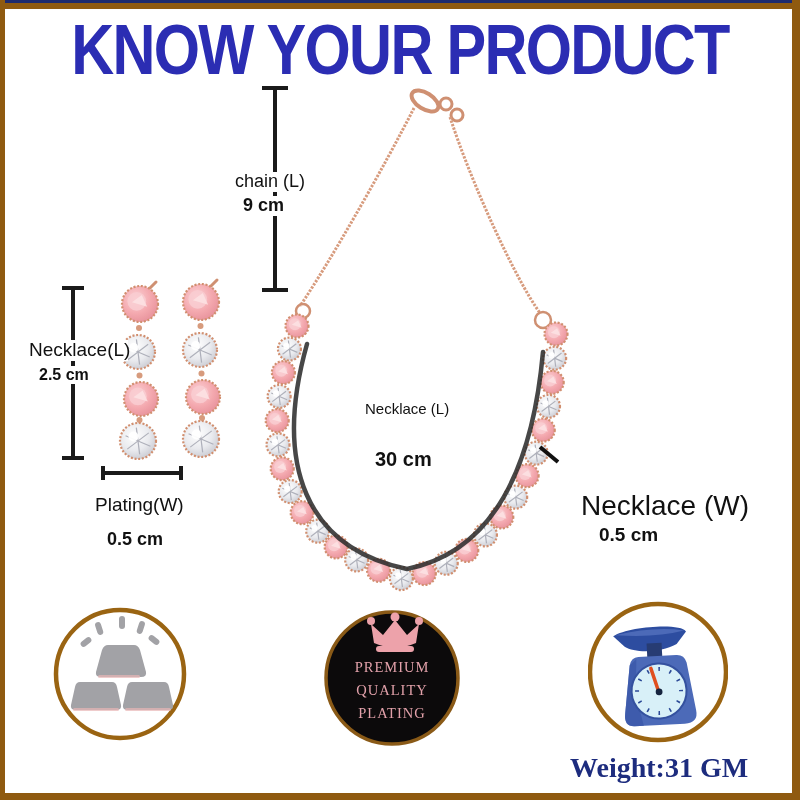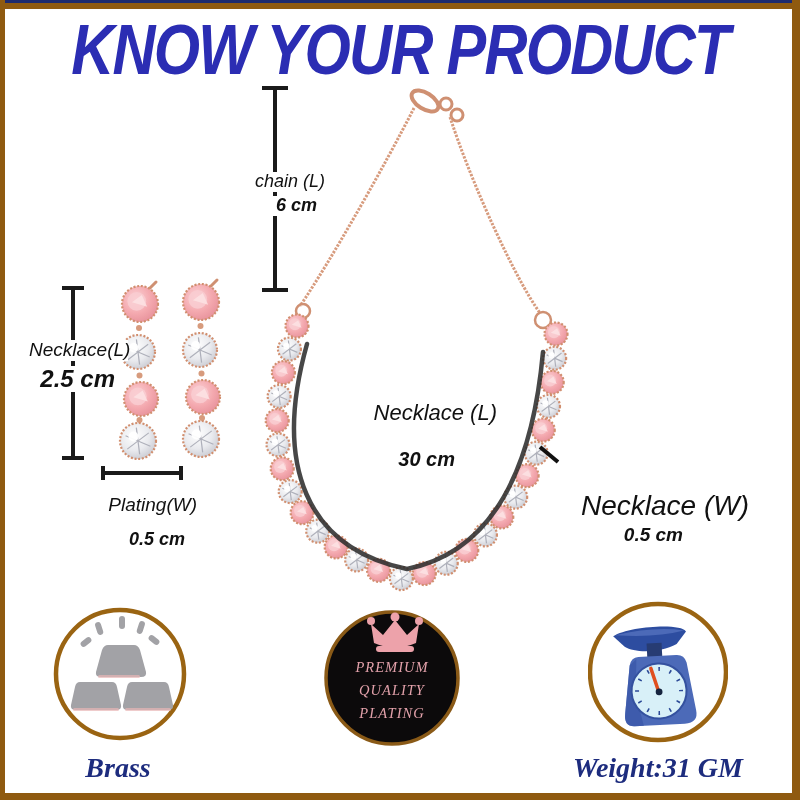--- a/index.html
+++ b/index.html
@@ -1,39 +1,39 @@
 <!DOCTYPE html>
 <html><head>
 <meta charset="utf-8">
 <style>
   html,body{margin:0;padding:0;background:#ffffff;}
   #canvas{position:relative;width:800px;height:800px;background:#ffffff;overflow:hidden;
-          font-family:"Liberation Sans",sans-serif;font-style:italic;}
+          font-family:"Liberation Sans",sans-serif;}
   
   .edge{position:absolute;background:#8f5a10;}
   #edge-navy{position:absolute;left:0;top:0;width:800px;height:3px;background:#1d2a6e;}
   #edge-top{left:0;top:3px;width:800px;height:6px;}
   #edge-left{left:0;top:0;width:5px;height:800px;}
   #edge-right{left:792px;top:0;width:8px;height:800px;}
   #edge-bottom{left:0;top:793px;width:800px;height:7px;}
   
   #title{position:absolute;left:0;top:10px;width:800px;text-align:center;
          font-size:70px;font-weight:bold;color:#2b2db3;letter-spacing:-2px;
          transform:scaleX(0.85);transform-origin:center;white-space:nowrap;}
   
-  .ann{position:absolute;color:#111111;text-align:right;background:#ffffff;
+  .ann{position:absolute;color:#111111;text-align:left;background:#ffffff;
        padding:0 3px;white-space:nowrap;line-height:1.1;}
   .ann.bold{font-weight:bold;}
   #chain-label{left:232px;top:172px;width:90px;font-size:18px;}
   #chain-value{left:240px;top:196px;width:74px;font-size:18px;font-weight:bold;}
   #earl-label{left:26px;top:340px;width:96px;font-size:19px;}
-  #earl-value{left:36px;top:366px;width:76px;font-size:24px;font-weight:bold;}
+  #earl-value{left:36px;top:366px;width:76px;font-size:16px;font-weight:bold;}
   #earw-label{left:92px;top:495px;width:102px;font-size:19px;background:none;}
   #earw-value{left:104px;top:530px;width:78px;font-size:18px;font-weight:bold;background:none;}
-  #neckl-label{left:354px;top:401px;width:140px;font-size:22px;background:none;}
+  #neckl-label{left:362px;top:401px;width:140px;font-size:15px;background:none;}
   #neckl-value{left:372px;top:448px;width:80px;font-size:20px;font-weight:bold;background:none;}
   #neckw-label{left:578px;top:491px;width:120px;font-size:28px;background:none;}
   #neckw-value{left:596px;top:525px;width:84px;font-size:19px;font-weight:bold;background:none;}
   
   .badge-icon{position:absolute;}
   .badge-label{position:absolute;top:752px;height:34px;text-align:center;
                font-family:"Liberation Serif",serif;font-weight:bold;font-size:28px;
                color:#1d2c7e;white-space:nowrap;}
   #label-brass{left:43px;width:150px;}
   #label-plating{left:290px;width:228px;}
@@ -354,21 +354,21 @@
       <line x1="62" y1="288" x2="84" y2="288"></line>
       <line x1="62" y1="458" x2="84" y2="458"></line>
 
       <line x1="103" y1="473" x2="181" y2="473"></line>
       <line x1="103" y1="466" x2="103" y2="480"></line>
       <line x1="181" y1="466" x2="181" y2="480"></line>
     </g>
   </svg>
 
   <div id="chain-label" class="ann">chain (L)</div>
-  <div id="chain-value" class="ann bold">6 cm</div>
+  <div id="chain-value" class="ann bold">9 cm</div>
   <div id="earl-label" class="ann">Necklace(L)</div>
   <div id="earl-value" class="ann bold">2.5 cm</div>
   <div id="earw-label" class="ann">Plating(W)</div>
   <div id="earw-value" class="ann bold">0.5 cm</div>
   <div id="neckl-label" class="ann">Necklace (L)</div>
   <div id="neckl-value" class="ann bold">30 cm</div>
   <div id="neckw-label" class="ann">Necklace (W)</div>
   <div id="neckw-value" class="ann bold">0.5 cm</div>
 
   <svg class="badge-icon" style="left:50px;top:602px" width="140" height="150" viewBox="0 0 140 150">
@@ -384,21 +384,20 @@
       <path d="M 58,43 L 84,43 Q 88,43 90,48 L 96,70 Q 97,75 91,75 L 51,75 Q 45,75 46,70 L 52,48 Q 54,43 58,43 Z"></path>
       <path d="M 30,80 L 62,80 Q 66,80 67,85 L 71,103 Q 72,108 66,108 L 26,108 Q 20,108 21,103 L 25,85 Q 26,80 30,80 Z"></path>
       <path d="M 82,80 L 114,80 Q 118,80 119,85 L 123,103 Q 124,108 118,108 L 78,108 Q 72,108 73,103 L 77,85 Q 78,80 82,80 Z"></path>
     </g>
     <g fill="#e9b7b7" opacity="0.7">
       <rect x="48" y="73" width="42" height="3" rx="1.5"></rect>
       <rect x="23" y="106" width="46" height="3" rx="1.5"></rect>
       <rect x="75" y="106" width="46" height="3" rx="1.5"></rect>
     </g>
   </svg>
-  <div id="label-brass" class="badge-label">Brass</div>
 
   <svg class="badge-icon" style="left:322px;top:608px" width="140" height="150" viewBox="0 0 140 150">
     <circle cx="70" cy="70" r="66" fill="#0c0a0b" stroke="#8a5a17" stroke-width="3.5"></circle>
     <g fill="#eda2aa">
       <path d="M 52,35 L 49,16 L 61,27 L 73,12 L 85,27 L 97,16 L 94,35 Q 73,44 52,35 Z"></path>
       <circle cx="49" cy="13" r="4"></circle>
       <circle cx="73" cy="9" r="4.5"></circle>
       <circle cx="97" cy="13" r="4"></circle>
       <rect x="54" y="38" width="38" height="6" rx="3"></rect>
     </g>

